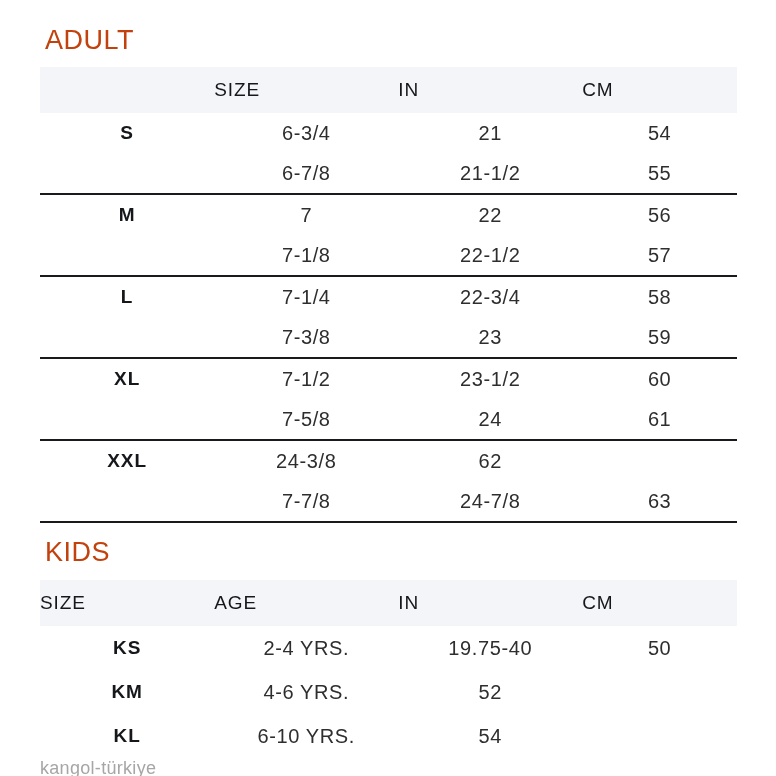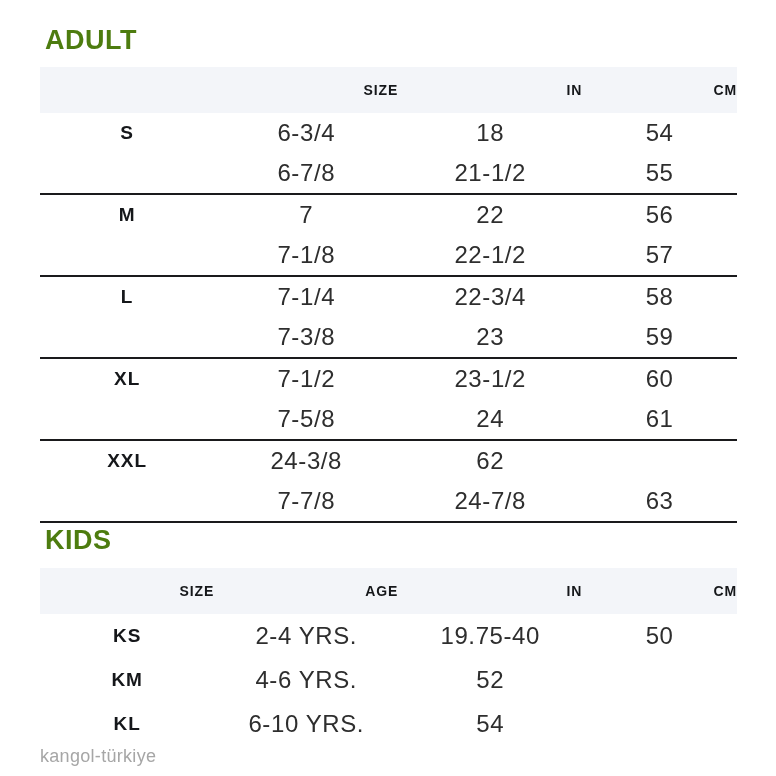--- a/index.html
+++ b/index.html
@@ -11,59 +11,59 @@
     overflow: hidden;
     font-family: "Liberation Sans", sans-serif;
     color: #1d1d1d;
   }
   .wrap { padding-top: 27px; }
 
   .section-title {
     margin: 0 0 0 45px;
     font-size: 27px;
     line-height: 27px;
-    font-weight: 700;
+    font-weight: 400;
     letter-spacing: 0.5px;
-    color: #4d7c0f;
+    color: #c2410c;
   }
 
   .table {
     margin-left: 40px;
     width: 697px;
   }
   .adult-table { margin-top: 13px; }
-  .kids-title  { margin-top: 4px; }
+  .kids-title  { margin-top: 16px; }
   .kids-table  { margin-top: 14px; }
 
   .thead {
     display: grid;
     grid-template-columns: 25% 26.4% 26.4% 22.2%;
     background: #f3f5f9;
     height: 46px;
     align-items: center;
   }
   .th {
-    text-align: right;
-    font-weight: 700;
-    font-size: 14px;
+    text-align: left;
+    font-weight: 400;
+    font-size: 19px;
     letter-spacing: 0.9px;
     color: #15171a;
   }
 
   .tr {
     display: grid;
     grid-template-columns: 25% 26.4% 26.4% 22.2%;
     height: 40px;
     align-items: center;
   }
   .kids-table .tr { height: 44px; }
 
   .td {
     text-align: center;
-    font-size: 24px;
+    font-size: 20px;
     font-weight: 300;
     color: #2e2e2e;
     letter-spacing: 0.6px;
   }
   .td.label {
     font-weight: 700;
     font-size: 19px;
     letter-spacing: 0.9px;
     color: #15171a;
   }
@@ -93,21 +93,21 @@
         <div class="th"></div>
         <div class="th">SIZE</div>
         <div class="th">IN</div>
         <div class="th">CM</div>
       </div>
 
       <div class="tgroup">
         <div class="tr">
           <div class="td label">S</div>
           <div class="td">6-3/4</div>
-          <div class="td">18</div>
+          <div class="td">21</div>
           <div class="td">54</div>
         </div>
         <div class="tr">
           <div class="td label"></div>
           <div class="td">6-7/8</div>
           <div class="td">21-1/2</div>
           <div class="td">55</div>
         </div>
       </div>
 

